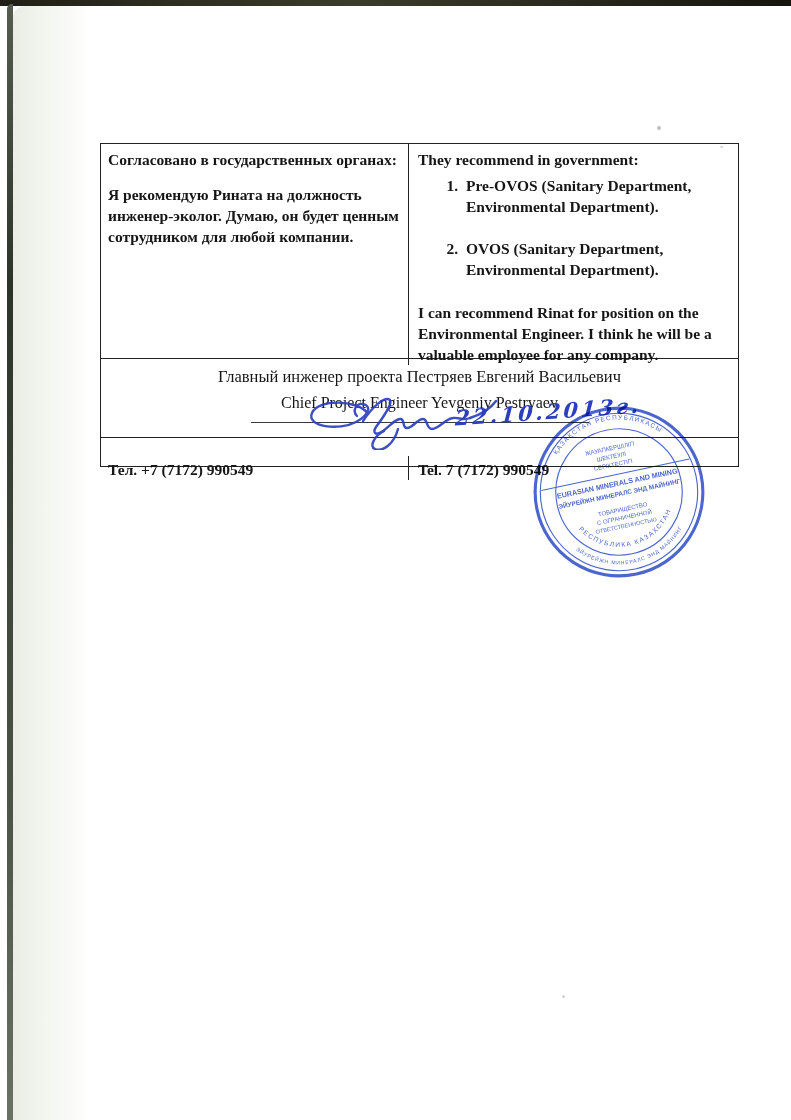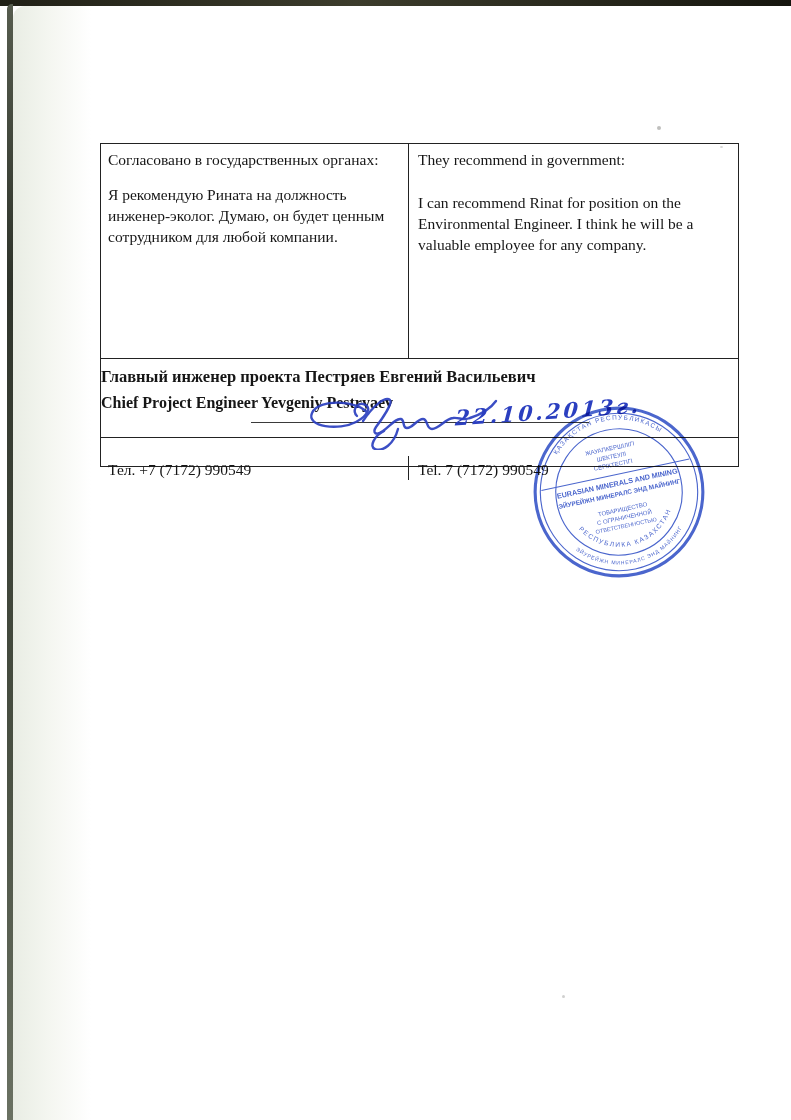--- a/index.html
+++ b/index.html
@@ -28,35 +28,35 @@
   .speck.s1{left:657px;top:126px;width:4px;height:4px;}
   .speck.s2{left:562px;top:995px;width:3px;height:3px;opacity:.4;}
   .speck.s3{left:720px;top:146px;width:3px;height:2px;opacity:.35;}
 
   
   .doc-table{
     position:absolute;left:100px;top:143px;width:637px;
     border:1.6px solid #222;
     font-size:15.5px;line-height:21px;
   }
-  .row-cols{display:grid;grid-template-columns:308px 1fr;}
+  .row-cols{display:grid;grid-template-columns:308px 1fr;font-weight:bold;}
   .row-main{border-bottom:1.6px solid #222;height:214px;}
   .cell{padding:5px 8px 0 7px;}
   .cell-left{border-right:1.6px solid #222;}
   .cell-right{padding-left:9px;}
   ol.approvals{margin:5px 0 0 0;padding:0 0 0 44px;}
   ol.approvals li{padding-left:4px;}
   ol.gapped li{margin-bottom:21px;}
   .para{margin-top:14px;}
   .cell-right .para{margin-top:22px;}
 
   
   .row-signature{
     border-bottom:1.6px solid #222;height:78px;position:relative;
-    font-weight:bold;
+    text-align:center;font-weight:normal;
   }
   .sig-title-ru{padding-top:7px;font-size:16.5px;}
   .sig-title-en{margin-top:5px;font-size:16px;}
   .sig-underline{
     position:absolute;left:150px;top:63px;width:338px;height:0;
     border-bottom:1.6px solid #3a3a3a;
   }
   .row-phones{height:28px;}
   .phone-cell{padding:3px 8px 0 7px;margin-top:18px;}
   .phone-cell.right{padding-left:9px;}
@@ -91,20 +91,24 @@
 
 <div class="doc-table">
 
   <div class="row-cols row-main">
     <div class="cell cell-left">
       <div>Согласовано в государственных органах:</div>
       <div class="para">Я рекомендую Рината на должность инженер-эколог. Думаю, он будет ценным сотрудником для любой компании.</div>
     </div>
     <div class="cell cell-right">
       <div>They recommend in government:</div>
+      <ol class="approvals gapped">
+        <li>Pre-OVOS (Sanitary Department, Environmental Department).</li>
+        <li>OVOS (Sanitary Department, Environmental Department).</li>
+      </ol>
       <div class="para">I can recommend Rinat for position on the Environmental Engineer. I think he will be a valuable employee for any company.</div>
     </div>
   </div>
 
   <div class="row-signature">
     <div class="sig-title-ru">Главный инженер проекта Пестряев Евгений Васильевич</div>
     <div class="sig-title-en">Chief Project Engineer Yevgeniy Pestryaev</div>
     <div class="sig-underline"></div>
   </div>
 

